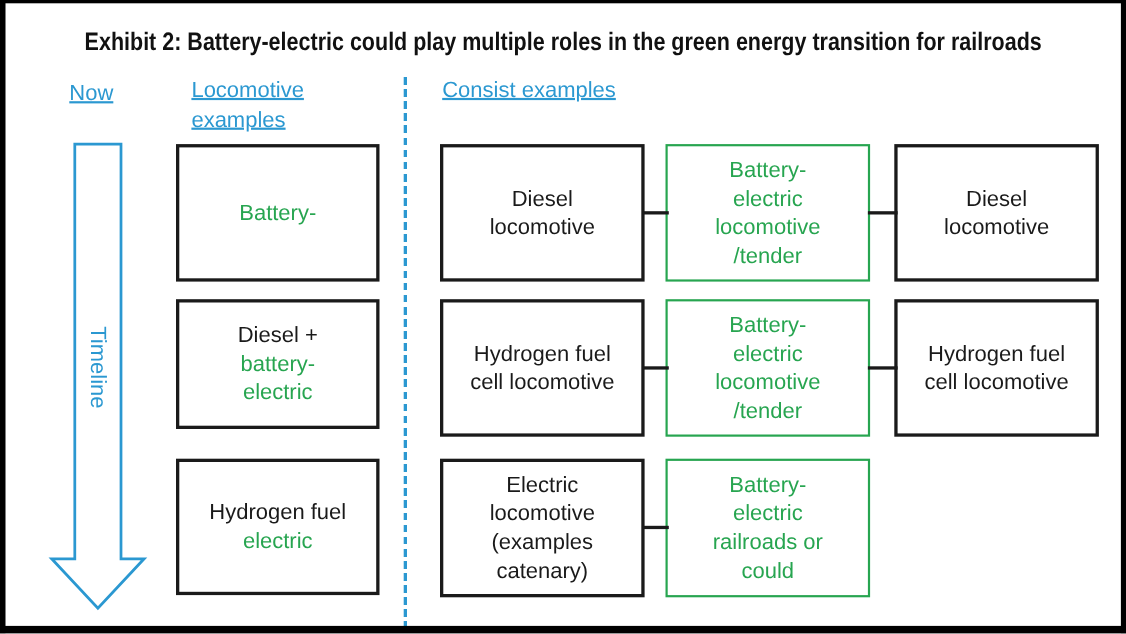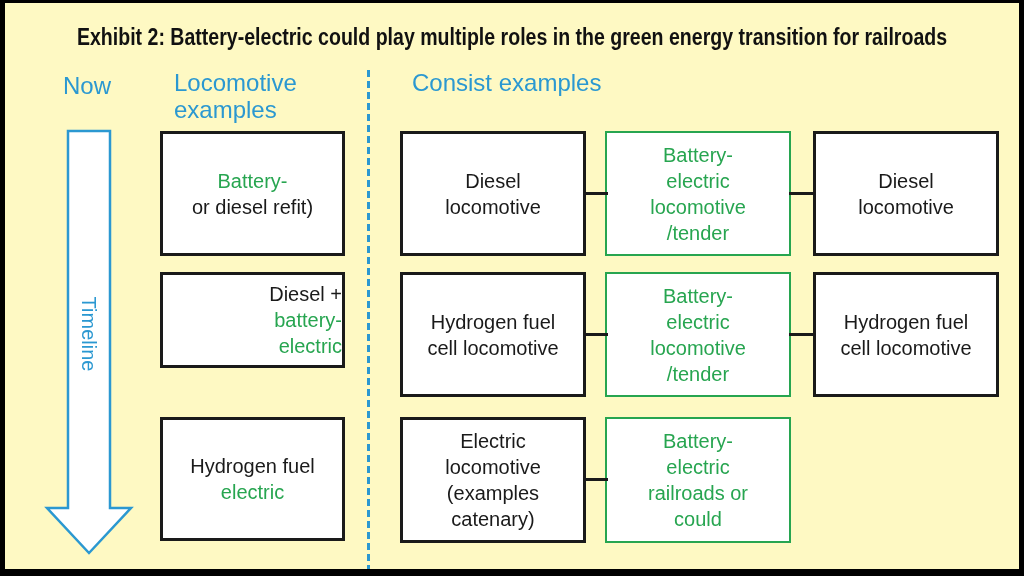--- a/index.html
+++ b/index.html
@@ -1,37 +1,37 @@
 <!DOCTYPE html>
 <html><head>
 <meta charset="utf-8">
 <style>
   html,body { margin:0; padding:0; background:#888; }
   .canvas {
-    position:relative; width:1024px; height:576px; background:#fef9c3;
+    position:relative; width:1024px; height:576px; background:#ffffff;
     font-family:"Liberation Sans", sans-serif; overflow:hidden;
   }
   
   .frame { position:absolute; background:#000000; }
   .frame-top    { left:0; top:0; width:1024px; height:3px; }
   .frame-left   { left:0; top:0; width:5px; height:576px; }
   .frame-right  { left:1019px; top:0; width:5px; height:576px; }
   .frame-bottom { left:0; top:569px; width:1024px; height:7px; }
 
   .title {
     position:absolute; top:24px; left:50%;
     transform:translateX(-50%) scaleX(0.85);
     font-size:23px; font-weight:bold; color:#111111; white-space:nowrap;
   }
 
   .blue { color:#2b98d1; }
-  .hdr { position:absolute; font-size:24px; line-height:27px; }
+  .hdr { position:absolute; font-size:20px; line-height:27px;text-decoration:underline; }
   .now-hdr { left:63px; top:72px; }
   .loco-hdr { left:174px; top:69px; width:152px; }
-  .consist-hdr { left:412px; top:69px; white-space:nowrap; }
+  .consist-hdr { left:402px; top:69px; white-space:nowrap; }
 
   .arrow-svg { position:absolute; left:40px; top:125px; }
   .timeline-label {
     position:absolute; left:88px; top:334px;
     transform:translate(-50%,-50%) rotate(90deg);
     color:#2b98d1; font-size:20px; white-space:nowrap;
   }
 
   .dashed-divider {
     position:absolute; left:367px; top:70px; width:3px; height:500px;
@@ -46,21 +46,21 @@
     text-align:center; font-size:20px; line-height:26px;
   }
   .box.green-box { border:2.5px solid #27a550; color:#27a550; }
   .line { white-space:nowrap; }
   .t-green { color:#27a550; }
   .t-black { color:#1a1a1a; }
 
   
   .L { left:160px; width:185px; }
   .L1 { top:131px; height:125px; }
-  .L2 { top:272px; height:96px;align-items:flex-end; }
+  .L2 { top:272px; height:118px; }
   .L3 { top:417px; height:124px; }
 
   
   .colA { left:400px; width:186px; }
   .colB { left:605px; width:186px; }
   .colC { left:813px; width:186px; }
   .row1 { top:131px; height:125px; }
   .row2 { top:272px; height:125px; }
   .row3 { top:417px; height:126px; }
 
@@ -82,21 +82,20 @@
 
   <svg class="arrow-svg" width="100" height="440" viewBox="0 0 100 440">
     <polygon points="28,6 70,6 70,383 91,383 49,428 7,383 28,383" fill="#ffffff" stroke="#2b98d1" stroke-width="2.5" stroke-linejoin="miter"></polygon>
   </svg>
   <div class="timeline-label">Timeline</div>
 
   <div class="dashed-divider"></div>
 
   <div class="box L L1">
     <div class="line"><span class="t-green">Battery-</span></div>
-    <div class="line"><span class="t-black">or diesel refit)</span></div>
   </div>
 
   <div class="box L L2">
     <div class="line"><span class="t-black">Diesel +</span></div>
     <div class="line"><span class="t-green">battery-</span></div>
     <div class="line"><span class="t-green">electric</span></div>
   </div>
 
   <div class="box L L3">
     <div class="line"><span class="t-black">Hydrogen fuel</span></div>

